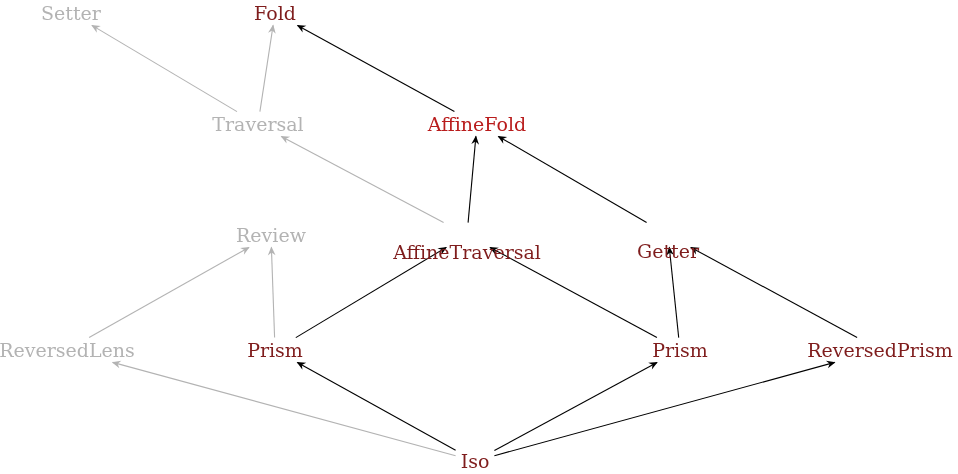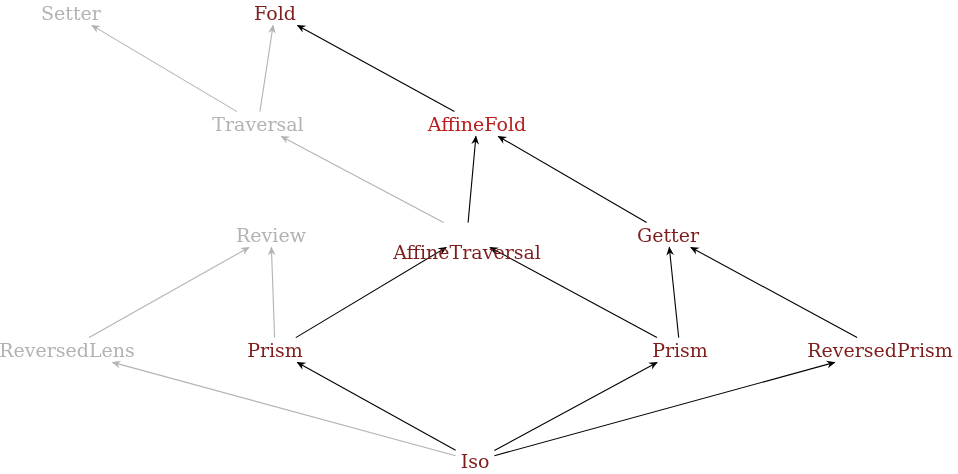--- a/index.html
+++ b/index.html
@@ -69,20 +69,20 @@
         <line x1="494.4" y1="455.7" x2="834.6" y2="362.4" class="edge-line active" marker-end="url(#arrow-active)"></line>
       </g>
   </svg>
   <div id="nodes-layer">
       <div class="node-label inactive" style="left: 71px; top: 13px;">Setter</div>
       <div class="node-label active" style="left: 275px; top: 13px;">Fold</div>
       <div class="node-label inactive" style="left: 258px; top: 124px;">Traversal</div>
       <div class="node-label highlight" style="left: 477px; top: 124px;">AffineFold</div>
       <div class="node-label inactive" style="left: 271px; top: 235px;">Review</div>
       <div class="node-label active" style="left: 467px; top: 252px;">AffineTraversal</div>
-      <div class="node-label active" style="left: 668px; top: 235px;">Getter</div>
+      <div class="node-label active" style="left: 668px; top: 251px;">Getter</div>
       <div class="node-label inactive" style="left: 67px; top: 350px; text-align: right;">ReversedLens</div>
       <div class="node-label active" style="left: 275px; top: 350px;">Prism</div>
       <div class="node-label active" style="left: 680px; top: 350px;">Prism</div>
       <div class="node-label active" style="left: 880px; top: 350px;">ReversedPrism</div>
       <div class="node-label active" style="left: 475px; top: 461px;">Iso</div>
     </div>
 </div>
 
 </body></html>

